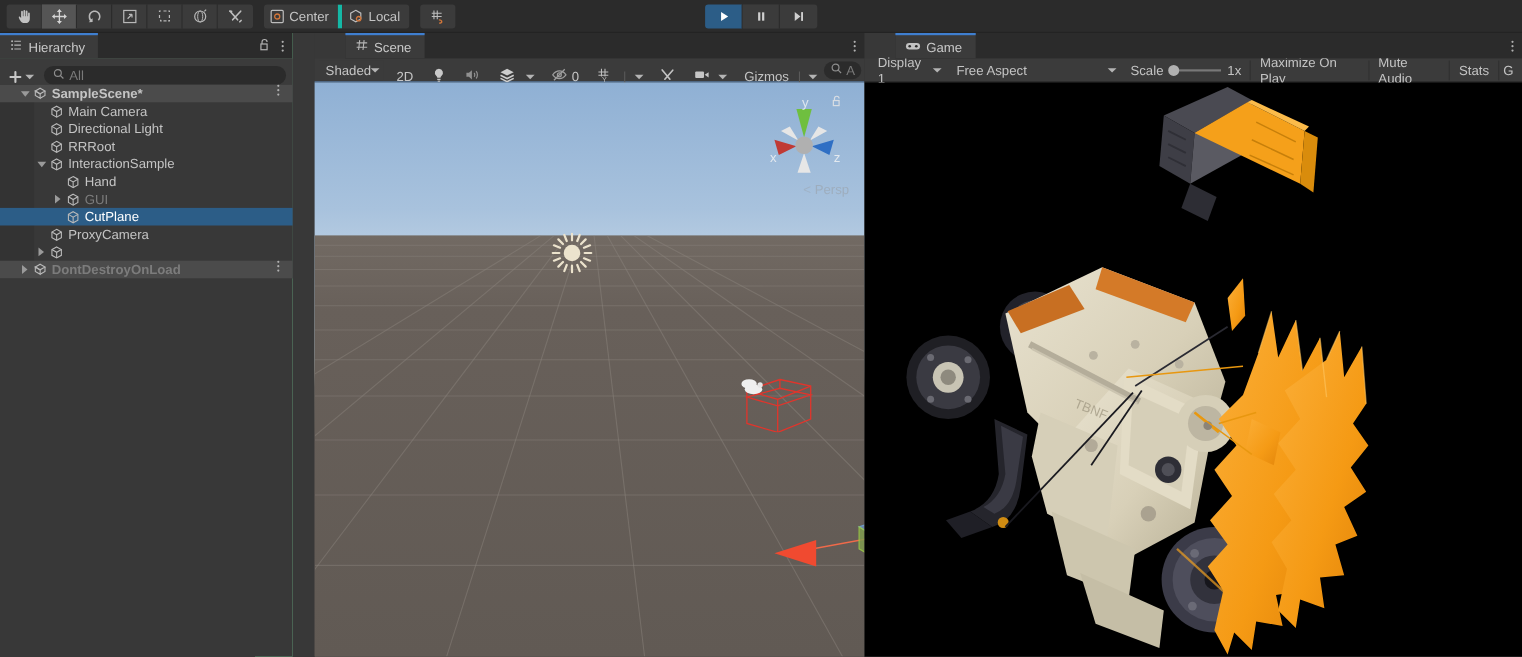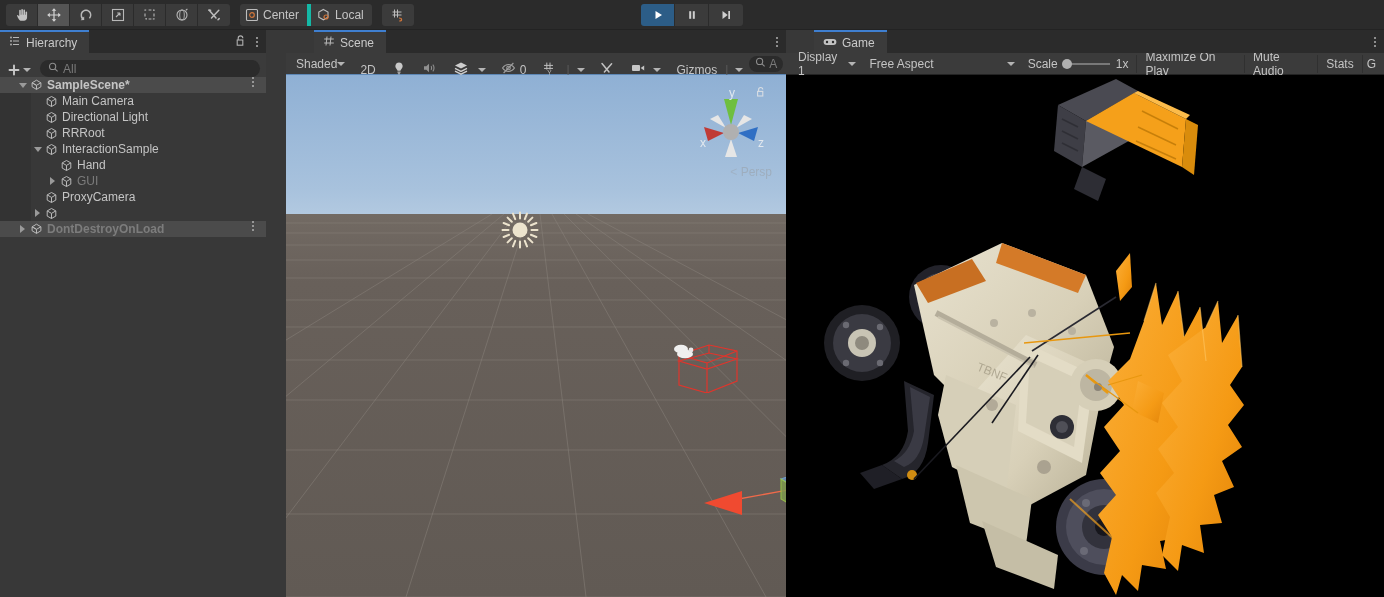--- a/index.html
+++ b/index.html
@@ -451,20 +451,32 @@
             <span class="arrow" style="margin-left: 46px;">
               <span class="tri-right"></span>
             </span>
             <span class="tico">
               <svg width="13" height="13" viewBox="0 0 13 13">
                 <path d="M6.5 1.5l4.3 2.4v5.2L6.5 11.5 2.2 9.1V3.9z" fill="none" stroke="#b9b9b9" stroke-width="1"></path>
                 <path d="M2.2 3.9l4.3 2.5 4.3-2.5M6.5 6.4v5.1" fill="none" stroke="#b9b9b9" stroke-width="1"></path>
               </svg>
             </span>
             <span class="tlabel">GUI</span>
+          </div>
+          <div class="trow sel">
+            <span class="arrow none" style="margin-left: 46px;">
+              <span class="tri-right"></span>
+            </span>
+            <span class="tico">
+              <svg width="13" height="13" viewBox="0 0 13 13">
+                <path d="M6.5 1.5l4.3 2.4v5.2L6.5 11.5 2.2 9.1V3.9z" fill="none" stroke="#b9b9b9" stroke-width="1"></path>
+                <path d="M2.2 3.9l4.3 2.5 4.3-2.5M6.5 6.4v5.1" fill="none" stroke="#b9b9b9" stroke-width="1"></path>
+              </svg>
+            </span>
+            <span class="tlabel">CutPlane</span>
           </div>
           <div class="trow">
             <span class="arrow none" style="margin-left: 31px;">
               <span class="tri-right"></span>
             </span>
             <span class="tico">
               <svg width="13" height="13" viewBox="0 0 13 13">
                 <path d="M6.5 1.5l4.3 2.4v5.2L6.5 11.5 2.2 9.1V3.9z" fill="none" stroke="#b9b9b9" stroke-width="1"></path>
                 <path d="M2.2 3.9l4.3 2.5 4.3-2.5M6.5 6.4v5.1" fill="none" stroke="#b9b9b9" stroke-width="1"></path>
               </svg>

